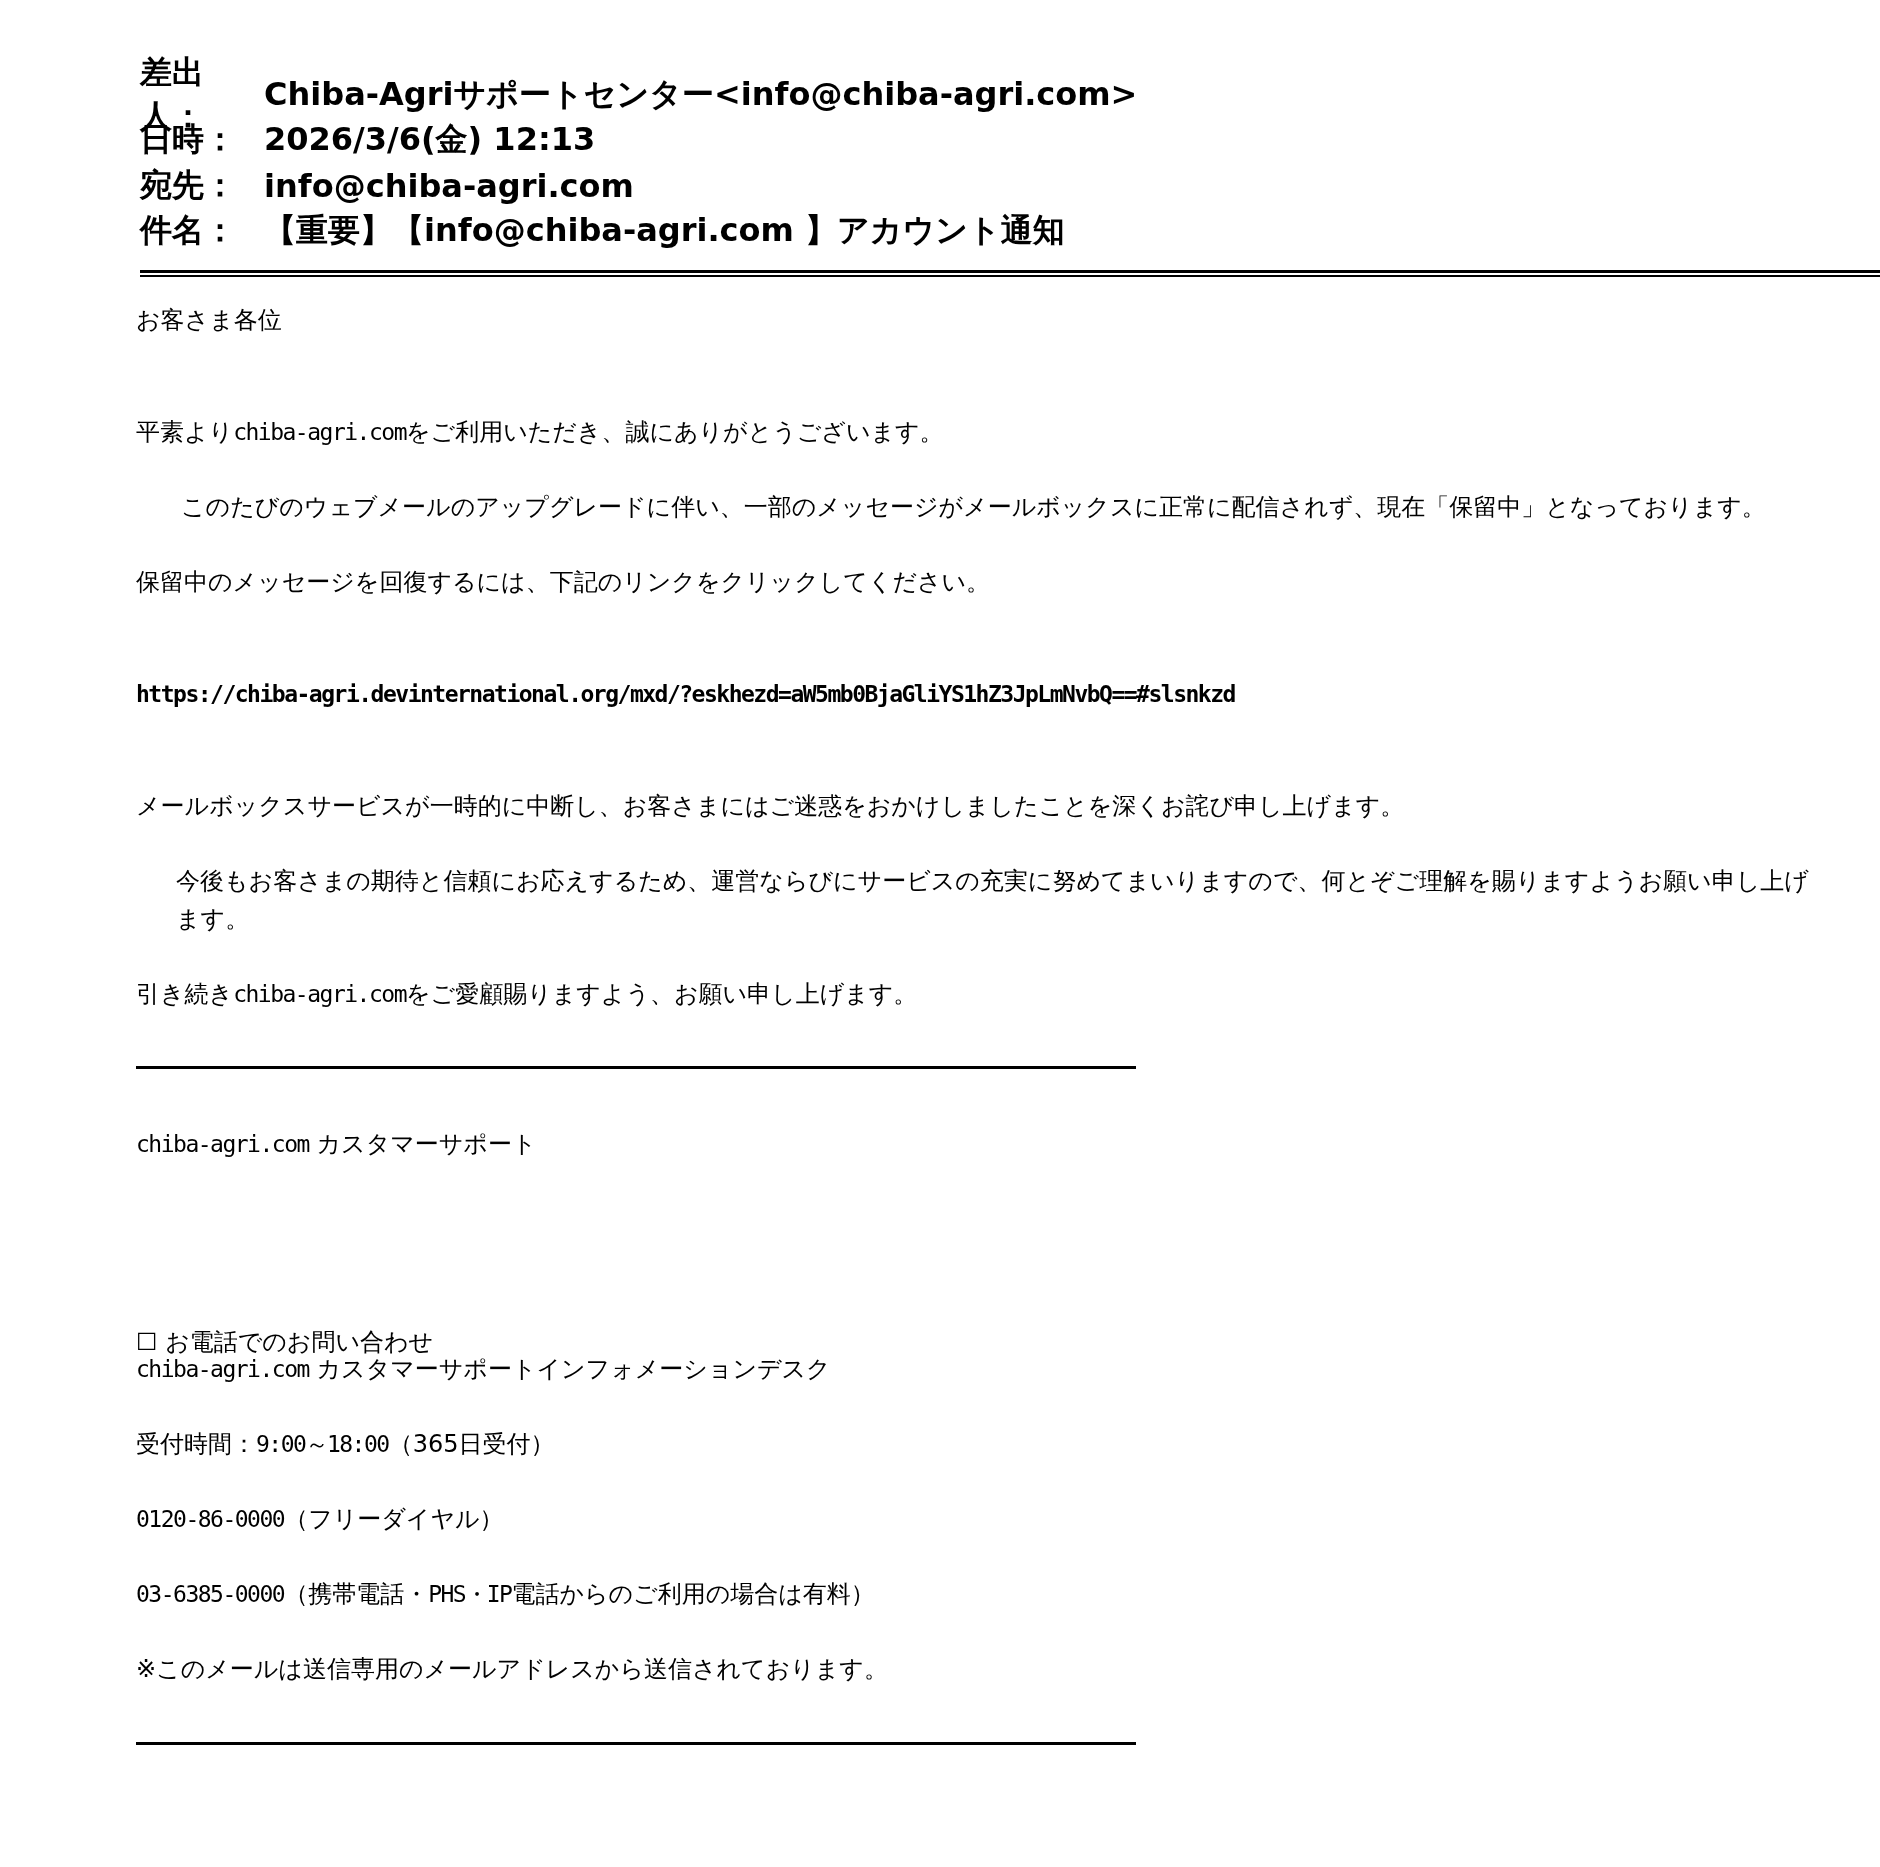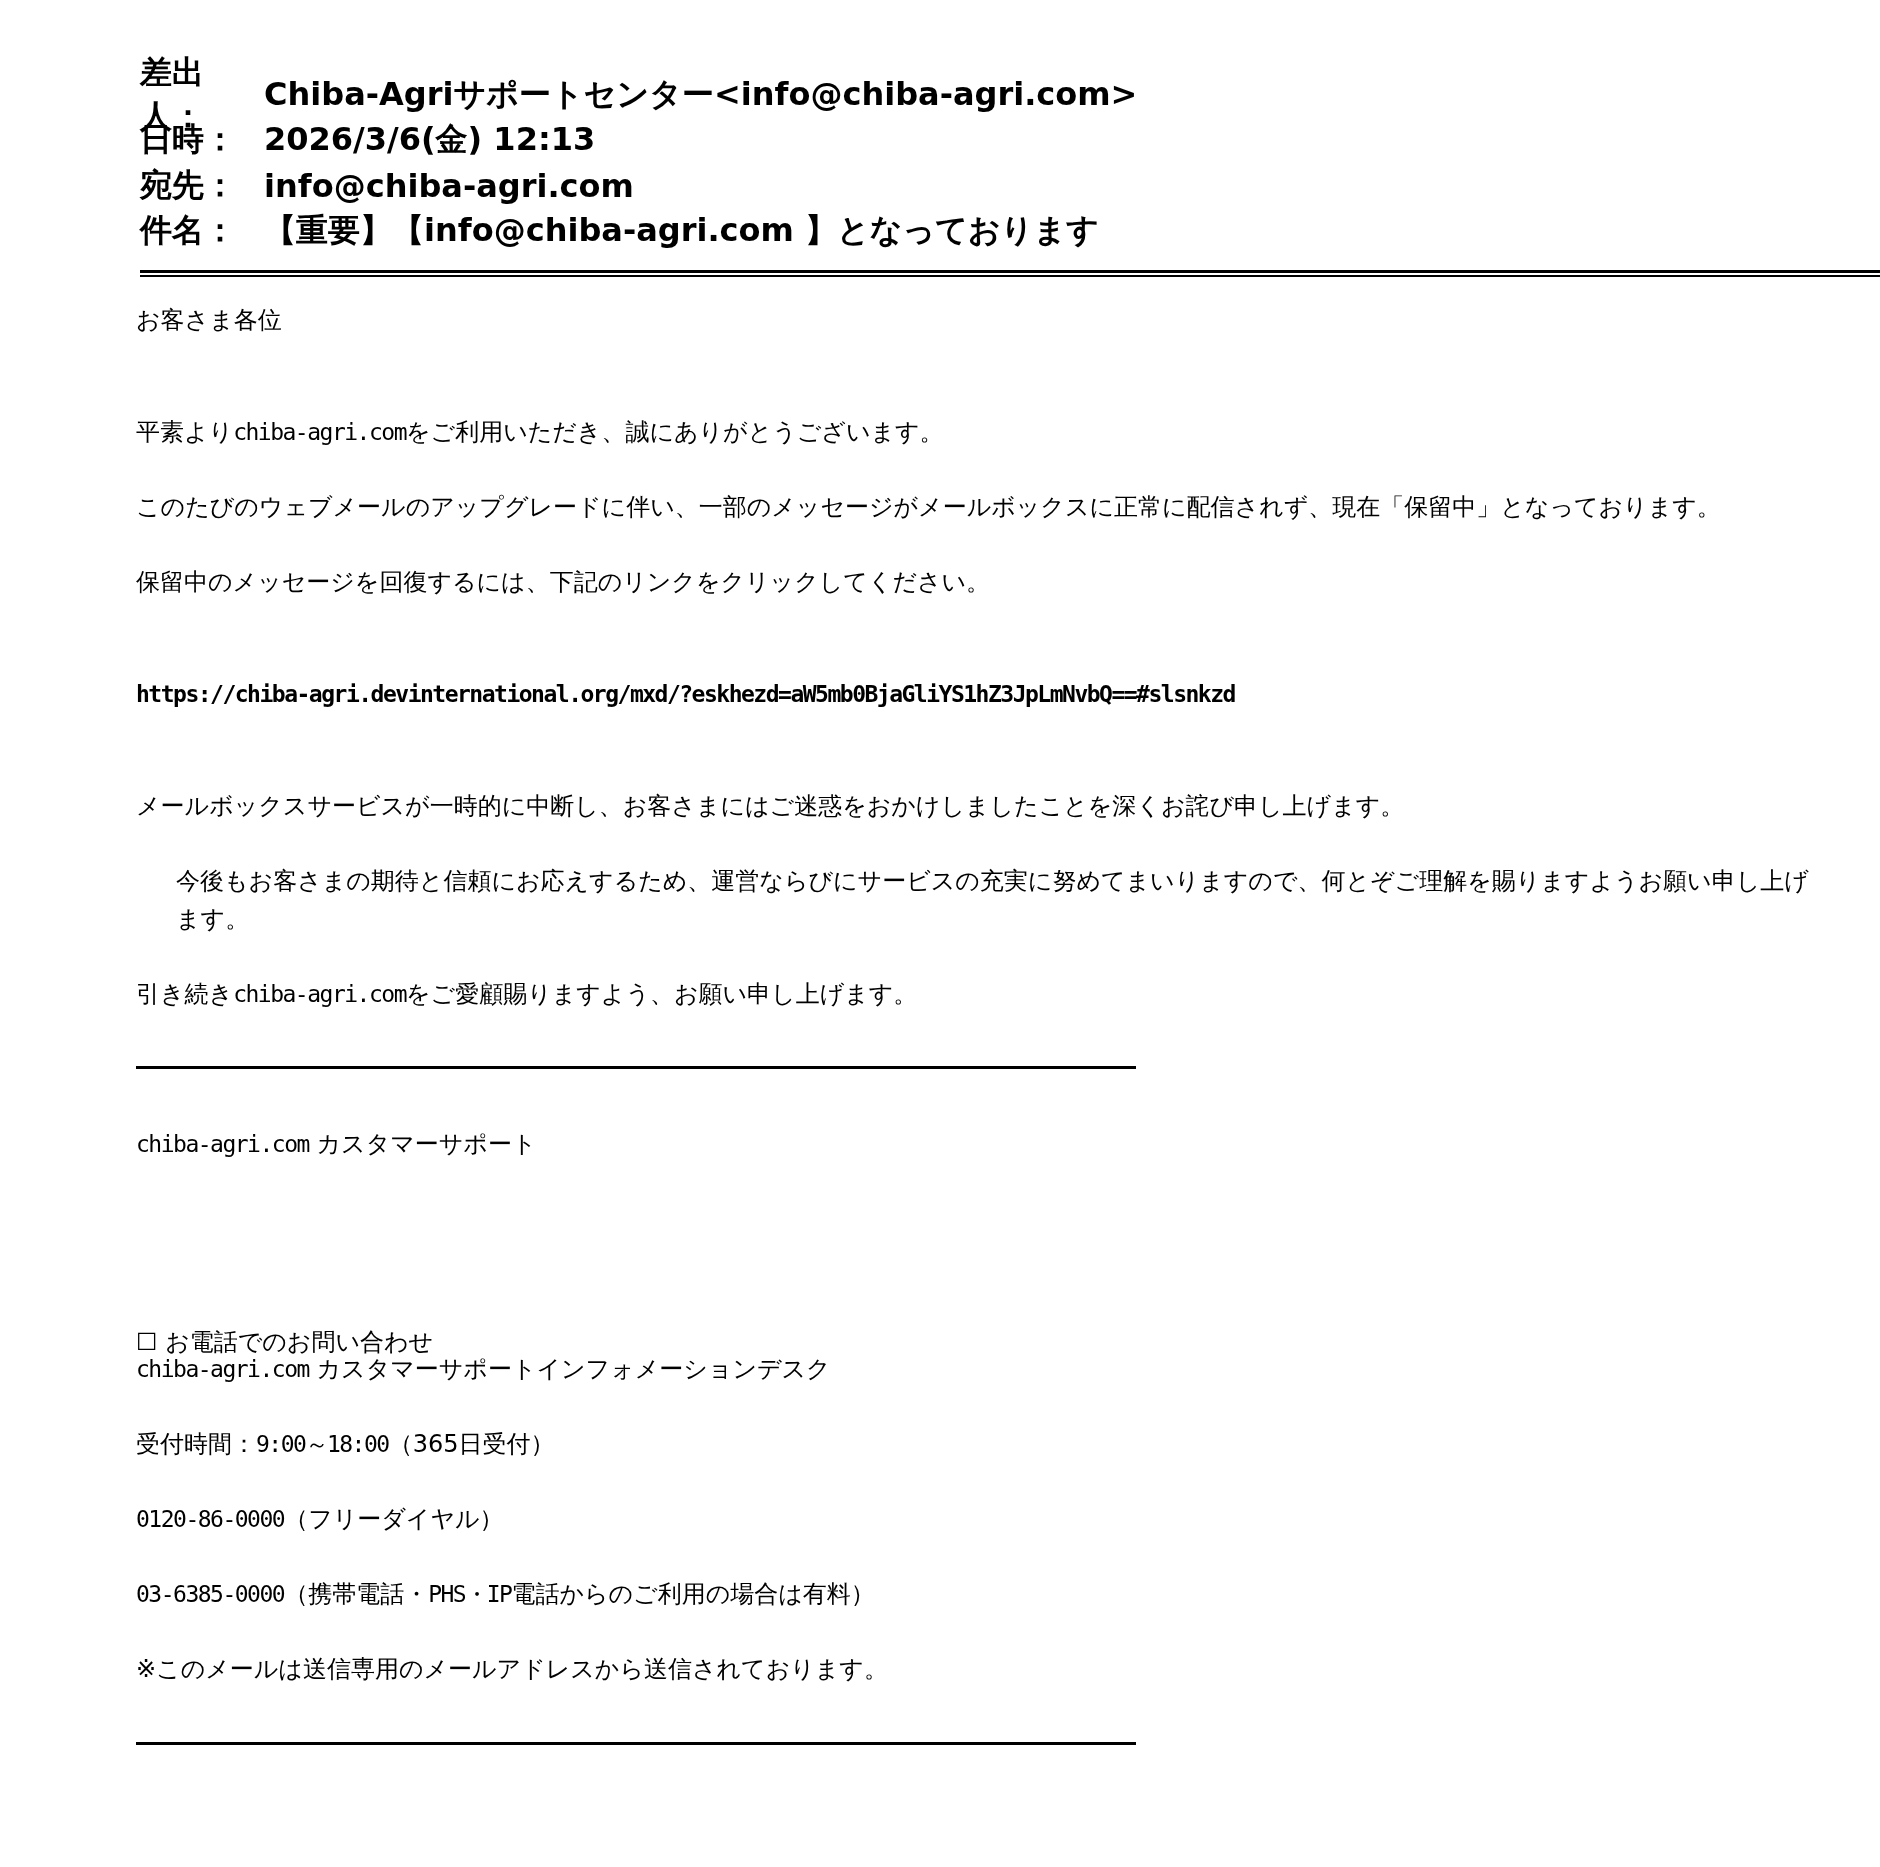--- a/index.html
+++ b/index.html
@@ -84,33 +84,33 @@
   <div class="hrow">
     <span class="hlabel">日時：</span>
     <span class="hvalue">2026/3/6(金) 12:13</span>
   </div>
   <div class="hrow">
     <span class="hlabel">宛先：</span>
     <span class="hvalue">info@chiba-agri.com</span>
   </div>
   <div class="hrow">
     <span class="hlabel">件名：</span>
-    <span class="hvalue">【重要】【info@chiba-agri.com 】となっております</span>
+    <span class="hvalue">【重要】【info@chiba-agri.com 】アカウント通知</span>
   </div>
 </div>
 
 <div class="double-rule"></div>
 
 <div class="body-text" style="top:301px;">お客さま各位</div>
 
 <div class="body-text" style="top:413px;">
   <span>平素より</span><span class="mono">chiba-agri.com</span><span>をご利用いただき、誠にありがとうございます。</span>
 </div>
 
-<div class="body-text" style="top:488px;">このたびのウェブメールのアップグレードに伴い、一部のメッセージがメールボックスに正常に配信されず、現在「保留中」となっております。</div>
+<div class="body-text" style="top:488px;margin-left:45px;">このたびのウェブメールのアップグレードに伴い、一部のメッセージがメールボックスに正常に配信されず、現在「保留中」となっております。</div>
 
 <div class="body-text" style="top:563px;">保留中のメッセージを回復するには、下記のリンクをクリックしてください。</div>
 
 <div class="body-text" style="top:675px;">
   <a class="link mono">https://chiba-agri.devinternational.org/mxd/?eskhezd=aW5mb0BjaGliYS1hZ3JpLmNvbQ==#slsnkzd</a>
 </div>
 
 <div class="body-text" style="top:787px;">メールボックスサービスが一時的に中断し、お客さまにはご迷惑をおかけしましたことを深くお詫び申し上げます。</div>
 
 <div class="body-text wrap" style="top:862px;margin-left:40px;">今後もお客さまの期待と信頼にお応えするため、運営ならびにサービスの充実に努めてまいりますので、何とぞご理解を賜りますようお願い申し上げます。</div>

